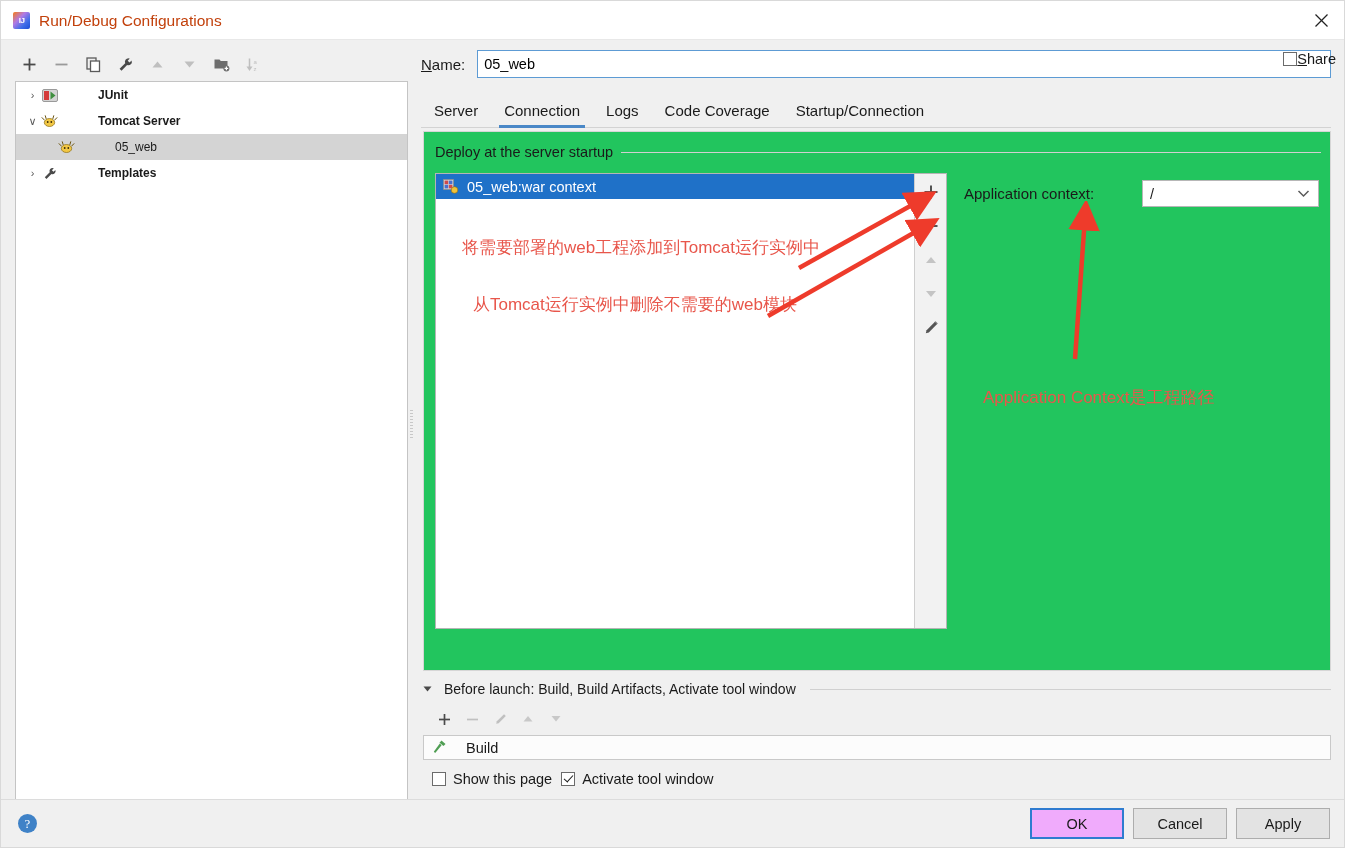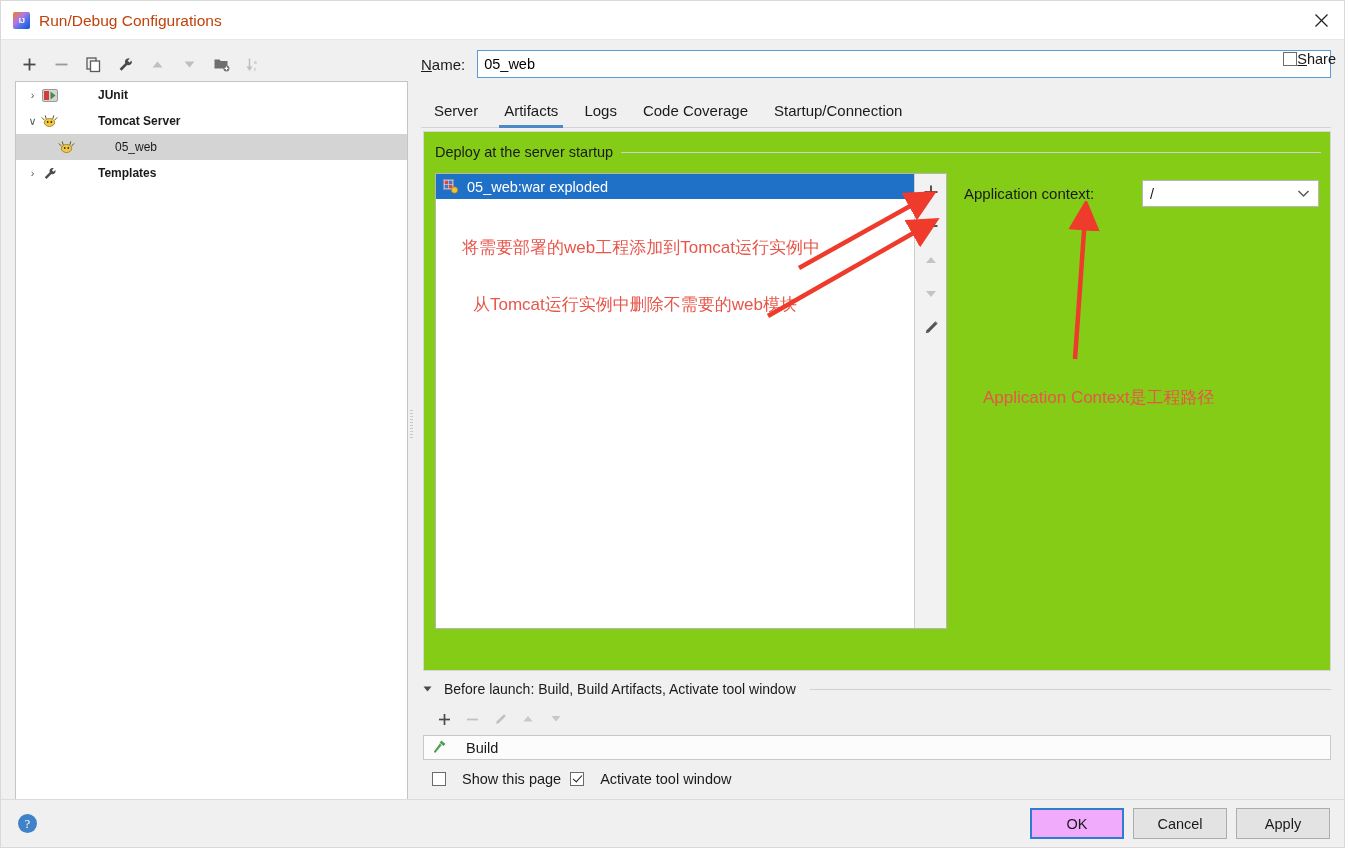--- a/index.html
+++ b/index.html
@@ -228,21 +228,21 @@
     left: 8px; right: 8px; bottom: -1px;
     height: 3px;
     background: #4a88c7;
   }
 
   
   .content-card {
     position: absolute;
     left: 422px; top: 130px;
     width: 908px; height: 540px;
-    background: #84cc16;
+    background: #22c55e;
     border: 1px solid #d6d6d6;
     box-sizing: border-box;
   }
   .section-title-row {
     position: absolute;
     left: 11px; top: 12px;
     width: 886px;
     display: flex;
     align-items: center;
     gap: 8px;
@@ -410,21 +410,21 @@
   .bl-checks {
     margin-top: 11px;
     display: flex;
     align-items: center;
     gap: 9px;
     padding-left: 9px;
   }
   .chk-item {
     display: flex;
     align-items: center;
-    gap: 16px;
+    gap: 7px;
     cursor: default;
   }
   .chk-item span { font-size: 14.5px; }
 
   
   .bottom-bar {
     position: absolute;
     left: 0; bottom: 0;
     width: 100%;
     height: 48px;
@@ -597,21 +597,21 @@
     <input class="name-input" type="text" value="05_web" style="">
   </div>
 
   <div class="share-box">
     <div class="chk"></div>
     <div class="share-label"><u>S</u>hare</div>
   </div>
 
   <div class="tabs">
     <div class="tab">Server</div>
-    <div class="tab active">Artifacts</div>
+    <div class="tab active">Connection</div>
     <div class="tab">Logs</div>
     <div class="tab">Code Coverage</div>
     <div class="tab">Startup/Connection</div>
   </div>
 
   <div class="content-card">
 
     <div class="section-title-row">
       <div class="section-title">Deploy at the server startup</div>
       <div class="section-rule"></div>
@@ -623,21 +623,21 @@
           <div class="artifact-icon">
             <svg width="16" height="15" viewBox="0 0 16 15">
               <rect x="0.5" y="0.5" width="10" height="10" fill="#d9d9d9" stroke="#8a8a8a" stroke-width="0.7"></rect>
               <rect x="1.6" y="1.6" width="3.6" height="3.6" fill="#d04a4a"></rect>
               <rect x="5.8" y="1.6" width="3.6" height="3.6" fill="#4a6fd0"></rect>
               <rect x="1.6" y="5.8" width="3.6" height="3.6" fill="#4a6fd0"></rect>
               <rect x="5.8" y="5.8" width="3.6" height="3.6" fill="#d04a4a"></rect>
               <circle cx="11.5" cy="11" r="3.3" fill="#f0c23a" stroke="#8a6c12" stroke-width="0.6"></circle>
             </svg>
           </div>
-          <span>05_web:war exploded</span>
+          <span>05_web:war context</span>
         </div>
       </div>
 
       <div class="side-btns">
         <div class="side-btn">
           <svg width="18" height="18" viewBox="0 0 18 18">
             <line x1="9" y1="2.5" x2="9" y2="15.5" stroke="#4a4a4a" stroke-width="1.9"></line>
             <line x1="2.5" y1="9" x2="15.5" y2="9" stroke="#4a4a4a" stroke-width="1.9"></line>
           </svg>
         </div>

